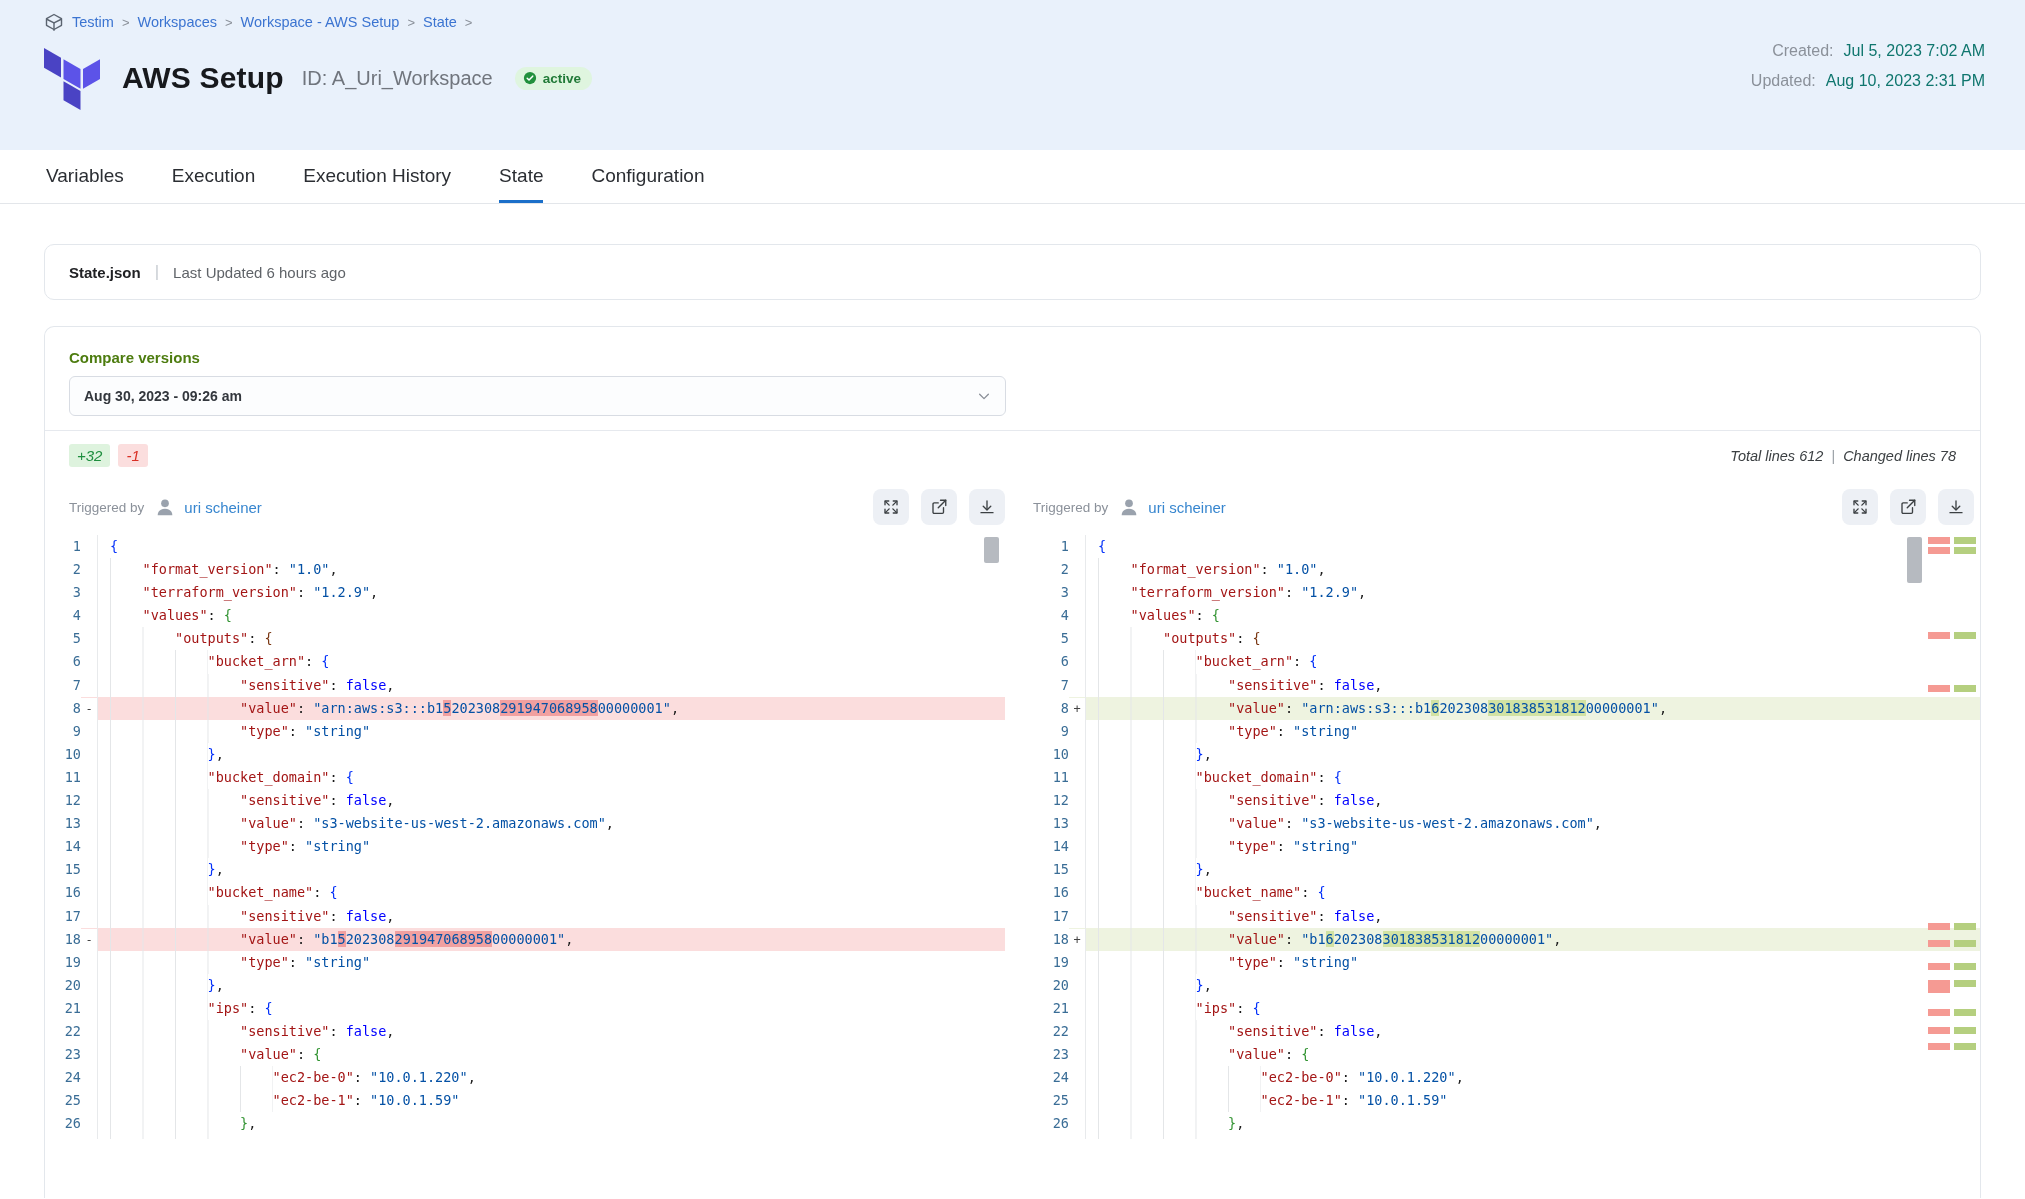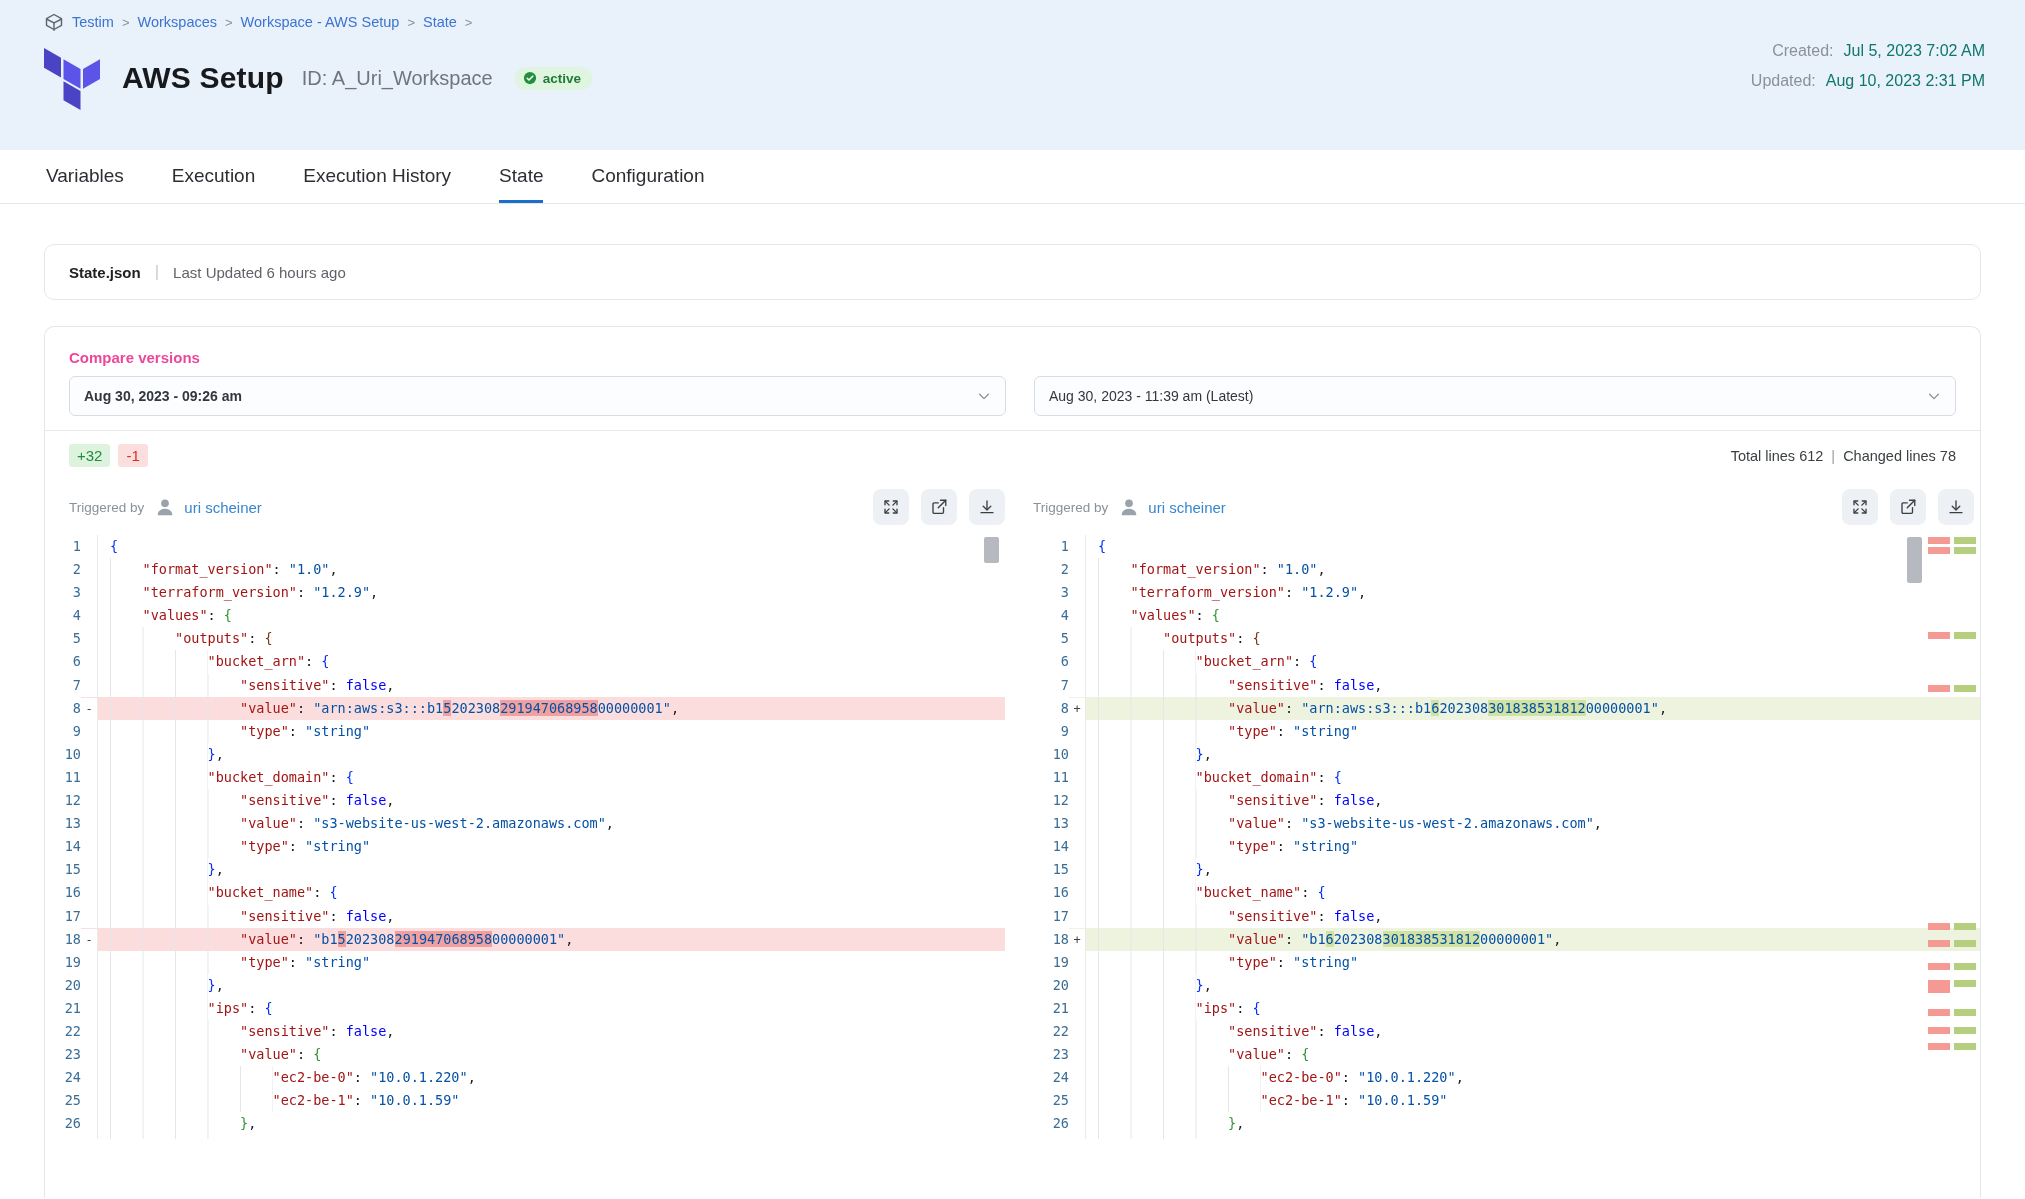--- a/index.html
+++ b/index.html
@@ -28,27 +28,27 @@
   .tab { display:flex; align-items:center; font-size:19px; color:#2b2e33; cursor:pointer; border-bottom:3px solid transparent; padding-top:2px; }
   .tab.active { border-bottom-color:#1b6fc9; }
   
   .card { border:1px solid #e3e7ec; border-radius:10px; margin:0 44px; background:#fff; }
   .filecard { margin-top:40px; padding:17px 24px; display:flex; align-items:center; gap:14px; }
   .filename { font-size:15px; font-weight:bold; color:#202124; }
   .vdiv { color:#c7ccd2; font-size:17px; }
   .lastupd { font-size:15px; color:#5f6368; }
   .comparecard { margin-top:26px; border-bottom:none; border-radius:10px 10px 0 0; height:872px; overflow:hidden; }
   .cmp-top { padding:22px 24px 0 24px; }
-  .cmp-heading { font-size:15px; font-weight:bold; color:#ec4899; }
+  .cmp-heading { font-size:15px; font-weight:bold; color:#4d7c0f; }
   .dd-row { display:flex; margin-top:10px; gap:28px; }
   .dd { height:40px; border:1px solid #d8dce3; border-radius:6px; background:#fcfdfe; display:flex; align-items:center; justify-content:space-between; padding:0 14px; font-size:14px; color:#33373d; cursor:pointer; }
   .dd1 { width:937px;font-weight:bold; } .dd2 { flex:1; }
   .chev { width:14px; height:14px; color:#8a8f98; }
   .divider { border-top:1px solid #e6e9ee; margin-top:14px; }
-  .stats-row { display:flex; align-items:center; padding:13px 24px 4px 24px; }
+  .stats-row { display:flex; align-items:center; padding:13px 24px 4px 24px;font-style:italic; }
   .badge-add { background:#def3de; color:#1e8e3e; font-size:15px; padding:3px 8px; border-radius:3px; }
   .badge-rem { background:#fbdede; color:#d93025; font-size:15px; padding:3px 8px; border-radius:3px; margin-left:8px; }
   .stats-right { margin-left:auto; font-size:14.5px; color:#3c4043; display:flex; gap:8px; align-items:center; }
   .stats-right .vbar { color:#9aa0a6; }
   
   .headers { display:flex; padding:18px 0 10px 0; }
   .phead { display:flex; align-items:center; }
   .phead-l { width:960px; padding-left:24px; }
   .phead-r { flex:1; margin-left:28px; padding-right:6px; }
   .trig-lbl { font-size:13.5px; color:#8b919a; }
@@ -159,26 +159,20 @@
   <span class="vdiv">|</span>
   <span class="lastupd">Last Updated 6 hours ago</span>
 </div>
 
 <div class="card comparecard">
   <div class="cmp-top">
     <div class="cmp-heading">Compare versions</div>
     <div class="dd-row">
       <div class="dd dd1">
         <span>Aug 30, 2023 - 09:26 am</span>
-        <svg class="chev" viewBox="0 0 16 16">
-            <polyline points="3,6 8,11 13,6" fill="none" stroke="currentColor" stroke-width="1.5" stroke-linecap="round" stroke-linejoin="round"></polyline>
-          </svg>
-      </div>
-      <div class="dd dd2">
-        <span>Aug 30, 2023 - 11:39 am (Latest)</span>
         <svg class="chev" viewBox="0 0 16 16">
             <polyline points="3,6 8,11 13,6" fill="none" stroke="currentColor" stroke-width="1.5" stroke-linecap="round" stroke-linejoin="round"></polyline>
           </svg>
       </div>
     </div>
   </div>
 
   <div class="divider"></div>
 
   <div class="stats-row">

